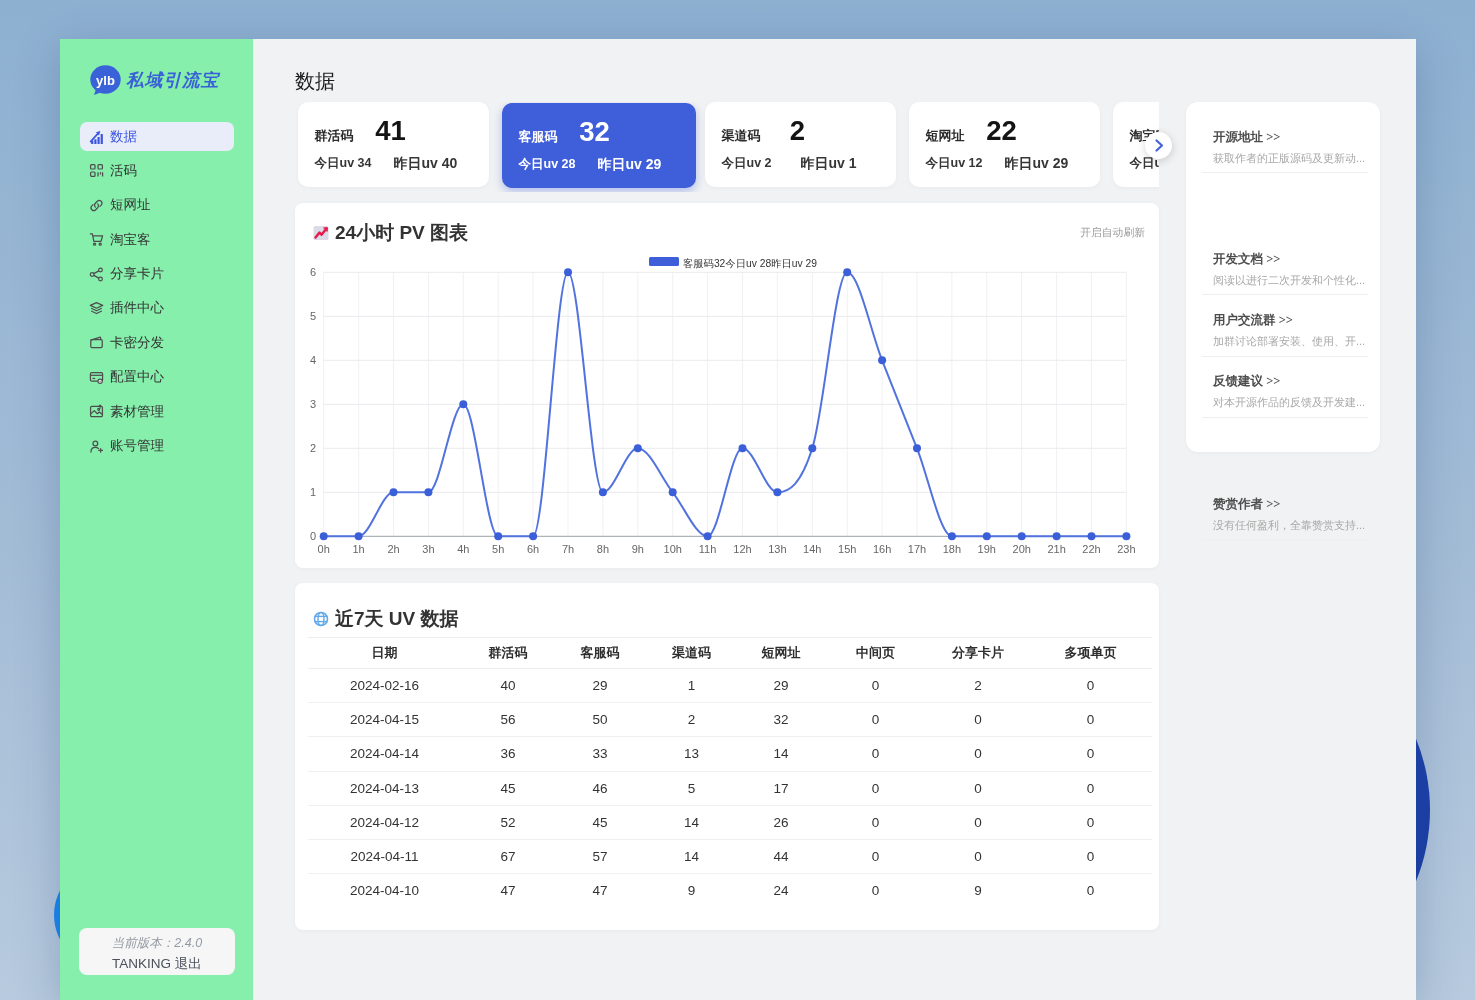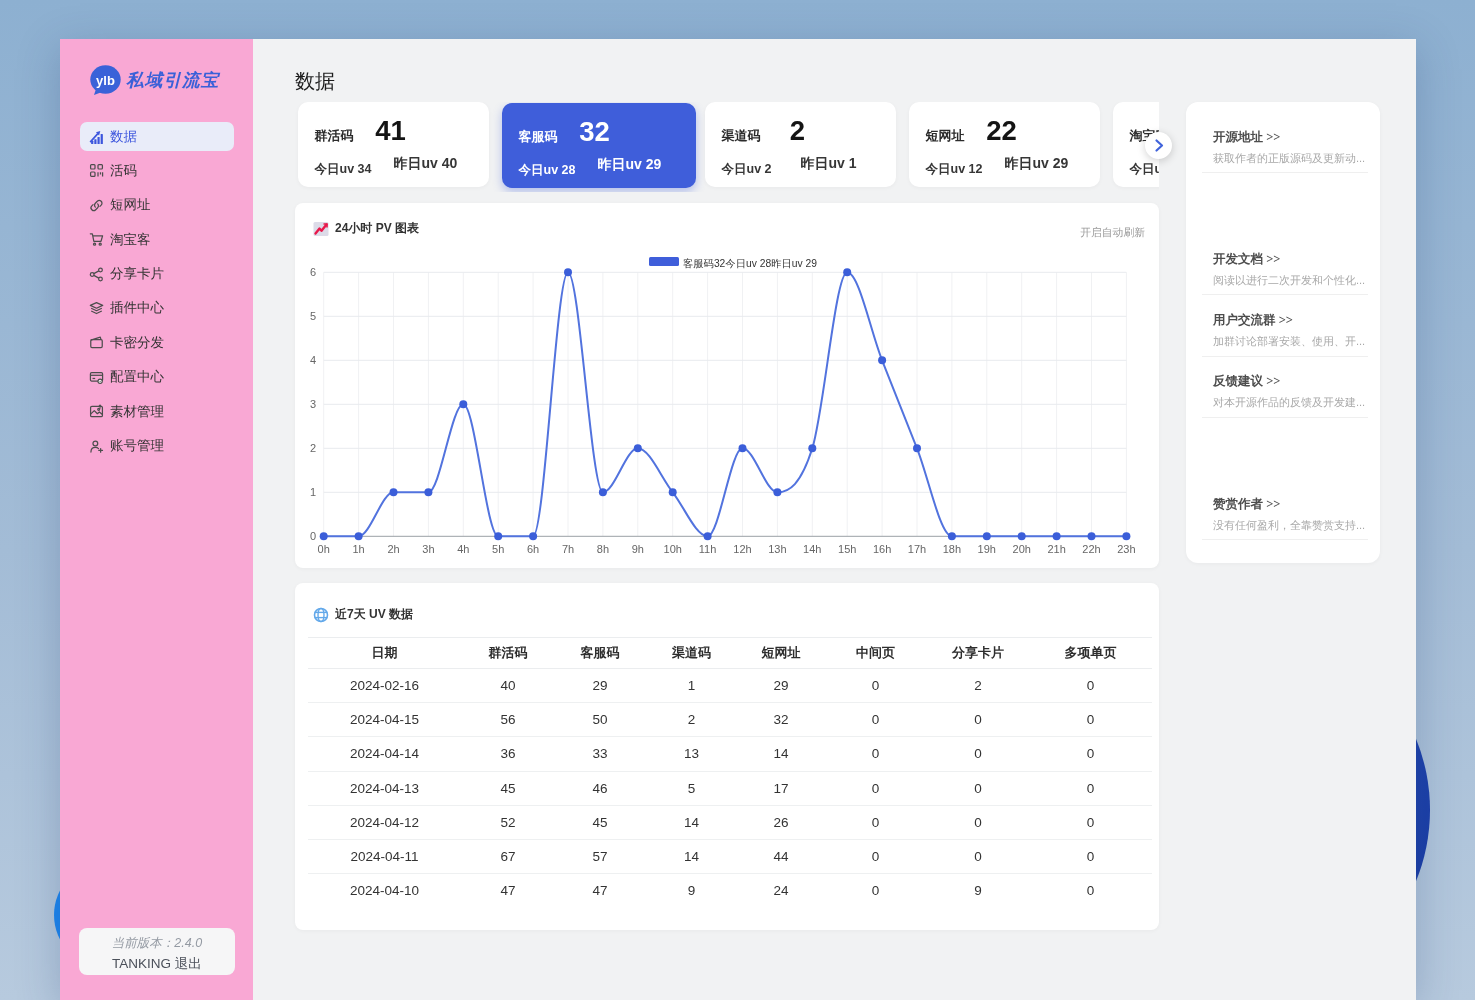--- a/index.html
+++ b/index.html
@@ -8,54 +8,54 @@
   font-family:"Liberation Sans", sans-serif;
   background:linear-gradient(180deg,#8db0d1 0%,#a3bcd6 55%,#b7cade 100%);
   position:relative;
 }
 .deco-r { position:absolute; width:376px; height:376px; border-radius:50%;
   background:radial-gradient(circle at 35% 35%, #2b56c8, #16379d); left:1242px; top:810px; transform:translate(-50%,-50%); }
 .deco-l { position:absolute; width:106px; height:106px; border-radius:50%;
   background:#1d86f0; left:107px; top:915px; transform:translate(-50%,-50%); }
 .panel { position:absolute; left:60px; top:39px; width:1356px; height:961px;
   background:#f1f2f3; box-shadow:0 10px 40px rgba(30,60,110,.25); }
-.sidebar { position:absolute; left:0; top:0; width:193px; height:961px; background:#f9a8d4; }
+.sidebar { position:absolute; left:0; top:0; width:193px; height:961px; background:#86efac; }
 .logo { position:absolute; left:30px; top:25px; height:32px; display:flex; align-items:center; }
 .logo-bubble { position:relative; width:31px; height:30px; }
 .logo-txt { color:#3a60d8; font-weight:bold; font-size:17.5px; letter-spacing:1.2px; margin-left:5px;font-style:italic; }
 .menu { position:absolute; left:20px; top:83px; width:154px; }
 .mi { position:relative; height:29px; margin-bottom:5.4px; display:flex; align-items:center; border-radius:7px;
   color:#333; font-size:13.5px; }
 .mi svg { width:15px; height:15px; margin-left:9px; margin-right:6px; flex:0 0 auto; }
 .mi.act { background:#e9ecf9; color:#3c55dd; }
 .verbox { position:absolute; left:19px; top:889px; width:156px; height:47px; background:#f6f6f7;
   border-radius:8px; text-align:center; }
 .verbox .l1 { font-size:12.5px; color:#949aa3; margin-top:7px;font-style:italic; }
 .verbox .l2 { font-size:13.5px; color:#4b505a; margin-top:3px; }
 .main-h { position:absolute; left:235px; top:29px; font-size:20px; color:#1c1c1c; font-weight:500; }
 .cardrow { position:absolute; left:235px; top:63px; width:864px; height:90px; overflow:hidden; }
 .scard { position:absolute; top:0; width:191.5px; height:85px; background:#fff; border-radius:10px;
   box-shadow:0 1px 4px rgba(0,0,0,.04); }
 .scard .t { position:absolute; left:17px; top:25px; font-size:13px; font-weight:bold; color:#2b2b2b; }
 .scard .n { position:absolute; left:58px; top:13px; width:70px; text-align:center; font-size:27.5px; font-weight:600; color:#141414; }
-.scard .u1 { position:absolute; left:17px; top:52.5px; font-size:12.5px; font-weight:bold; color:#363636;margin-top:6px; }
+.scard .u1 { position:absolute; left:17px; top:52.5px; font-size:12.5px; font-weight:bold; color:#363636; }
 .scard .u2 { position:absolute; left:96px; top:52.5px; font-size:14px; font-weight:bold; color:#363636; }
 .scard.blue { background:#3f5eda; box-shadow:0 4px 10px rgba(63,94,218,.35); }
 .scard.blue .t,.scard.blue .n,.scard.blue .u1,.scard.blue .u2 { color:#fff; }
 .sbtn { position:absolute; left:1085px; top:93px; width:27px; height:27px; border-radius:50%;
   background:#fff; box-shadow:0 2px 8px rgba(0,0,0,.18); z-index:5; }
 .ccard { position:absolute; left:235px; top:164px; width:864px; height:365px; background:#fff;
   border-radius:8px; box-shadow:0 1px 4px rgba(0,0,0,.04); }
 .tcard { position:absolute; left:235px; top:544px; width:864px; height:347px; background:#fff;
   border-radius:8px; box-shadow:0 1px 4px rgba(0,0,0,.04); }
-.ctitle { position:absolute; left:18px; top:17px; font-size:12px; font-weight:600; color:#333;
+.ctitle { position:absolute; left:18px; top:17px; font-size:19px; font-weight:600; color:#333;
   display:flex; align-items:center; }
 .ctitle svg { margin-right:6px; }
 .refresh { position:absolute; right:14px; top:23px; font-size:10.8px; color:#9a9a9a; }
-.rpanel { position:absolute; left:1126px; top:63px; width:194px; height:461px; background:#fff;
+.rpanel { position:absolute; left:1126px; top:63px; width:194px; height:350px; background:#fff;
   border-radius:12px; box-shadow:0 1px 4px rgba(0,0,0,.04);padding-left:47px; }
 .ritem { position:absolute; left:16px; width:166px; height:50.3px; border-bottom:1px solid #efefef; }
 .ritem .rt { position:absolute; left:11px; top:6px; font-family:"Liberation Serif", serif;
   font-size:12.5px; font-weight:bold; color:#4d4d4d; }
 .ritem .rs { position:absolute; left:11px; top:28px; font-size:11px; color:#a8a8a8; white-space:nowrap; }
 table.uv { position:absolute; left:13px; top:54px; width:844px; border-collapse:collapse; table-layout:fixed; }
 table.uv th { font-size:13px; font-weight:bold; color:#2e2e2e; height:31px; border-top:1px solid #ebedef; border-bottom:1px solid #ebedef; text-align:center; }
 table.uv tbody tr:last-child td { border-bottom:none; }
 table.uv td { font-size:13.5px; color:#333; height:34.2px; border-bottom:1px solid #eef0f1; text-align:center; }
 </style>

